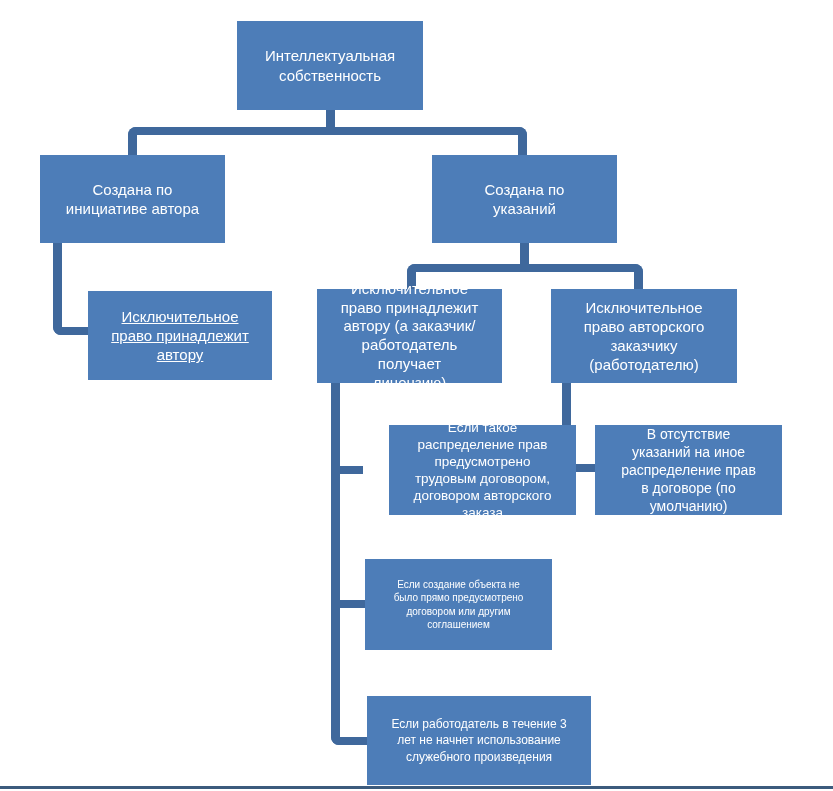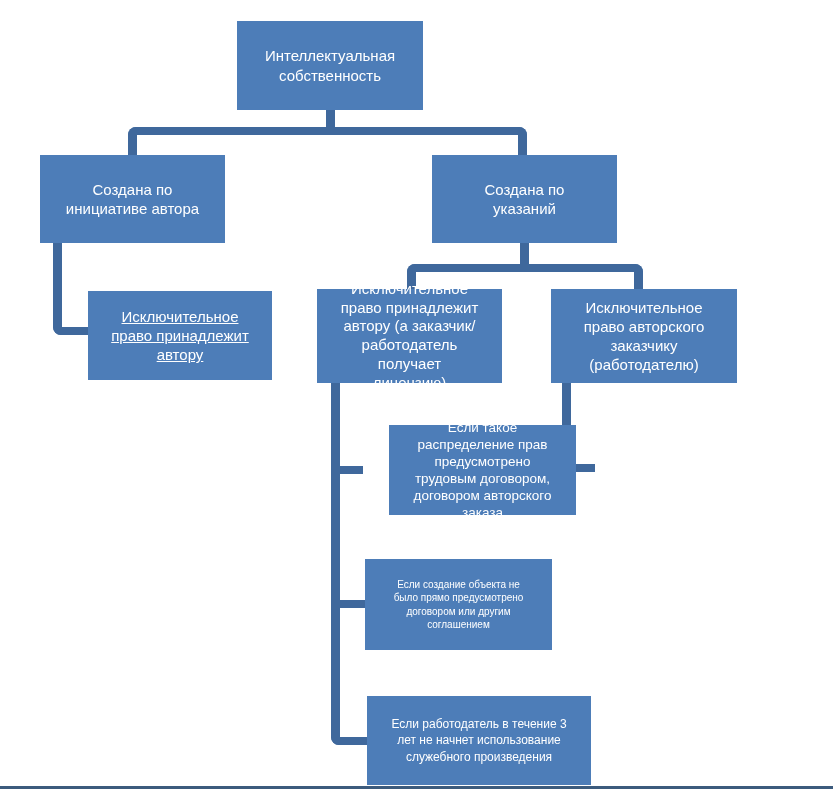--- a/index.html
+++ b/index.html
@@ -108,20 +108,23 @@
   </div>
   <div class="node" id="node-author-license">
     <span>Исключительное право принадлежит автору (а заказчик/работодатель получает лицензию)</span>
   </div>
   <div class="node" id="node-customer">
     <span>Исключительное право авторского заказчику (работодателю)</span>
   </div>
   <div class="node" id="node-cond-labor">
     <span>Если такое распределение прав предусмотрено трудовым договором, договором авторского заказа</span>
   </div>
+  <div class="node" id="node-default">
+    <span>В отсутствие указаний на иное распределение прав в договоре (по умолчанию)</span>
+  </div>
   <div class="node" id="node-cond-notplanned">
     <span>Если создание объекта не было прямо предусмотрено договором или другим соглашением</span>
   </div>
   <div class="node" id="node-cond-3years">
     <span>Если работодатель в течение 3 лет не начнет использование служебного произведения</span>
   </div>
 
   <div id="bottom-rule"></div>
 </div>
 

